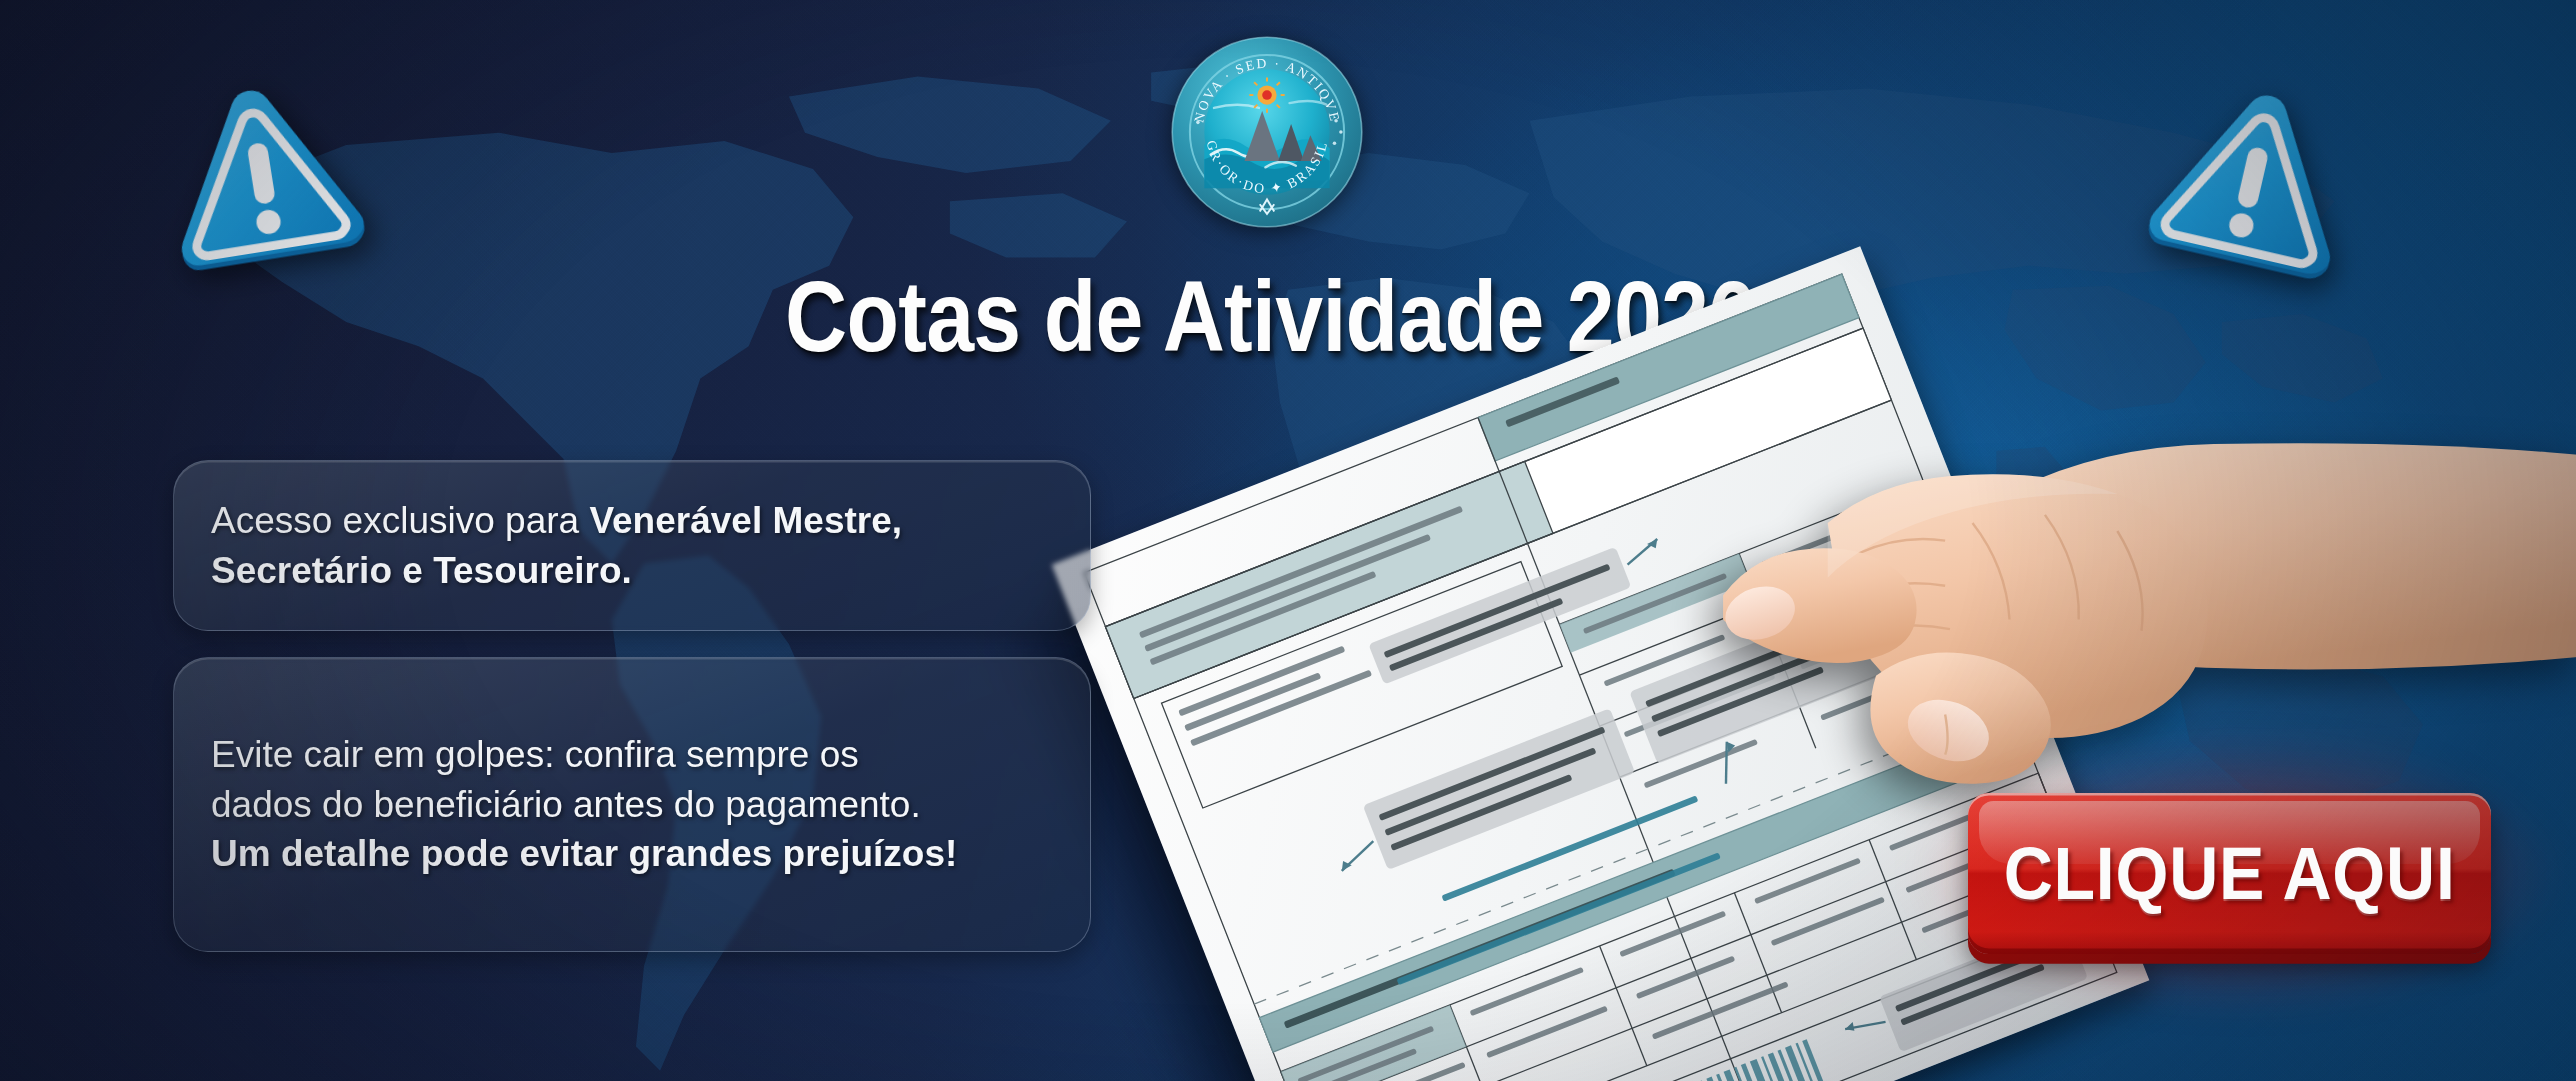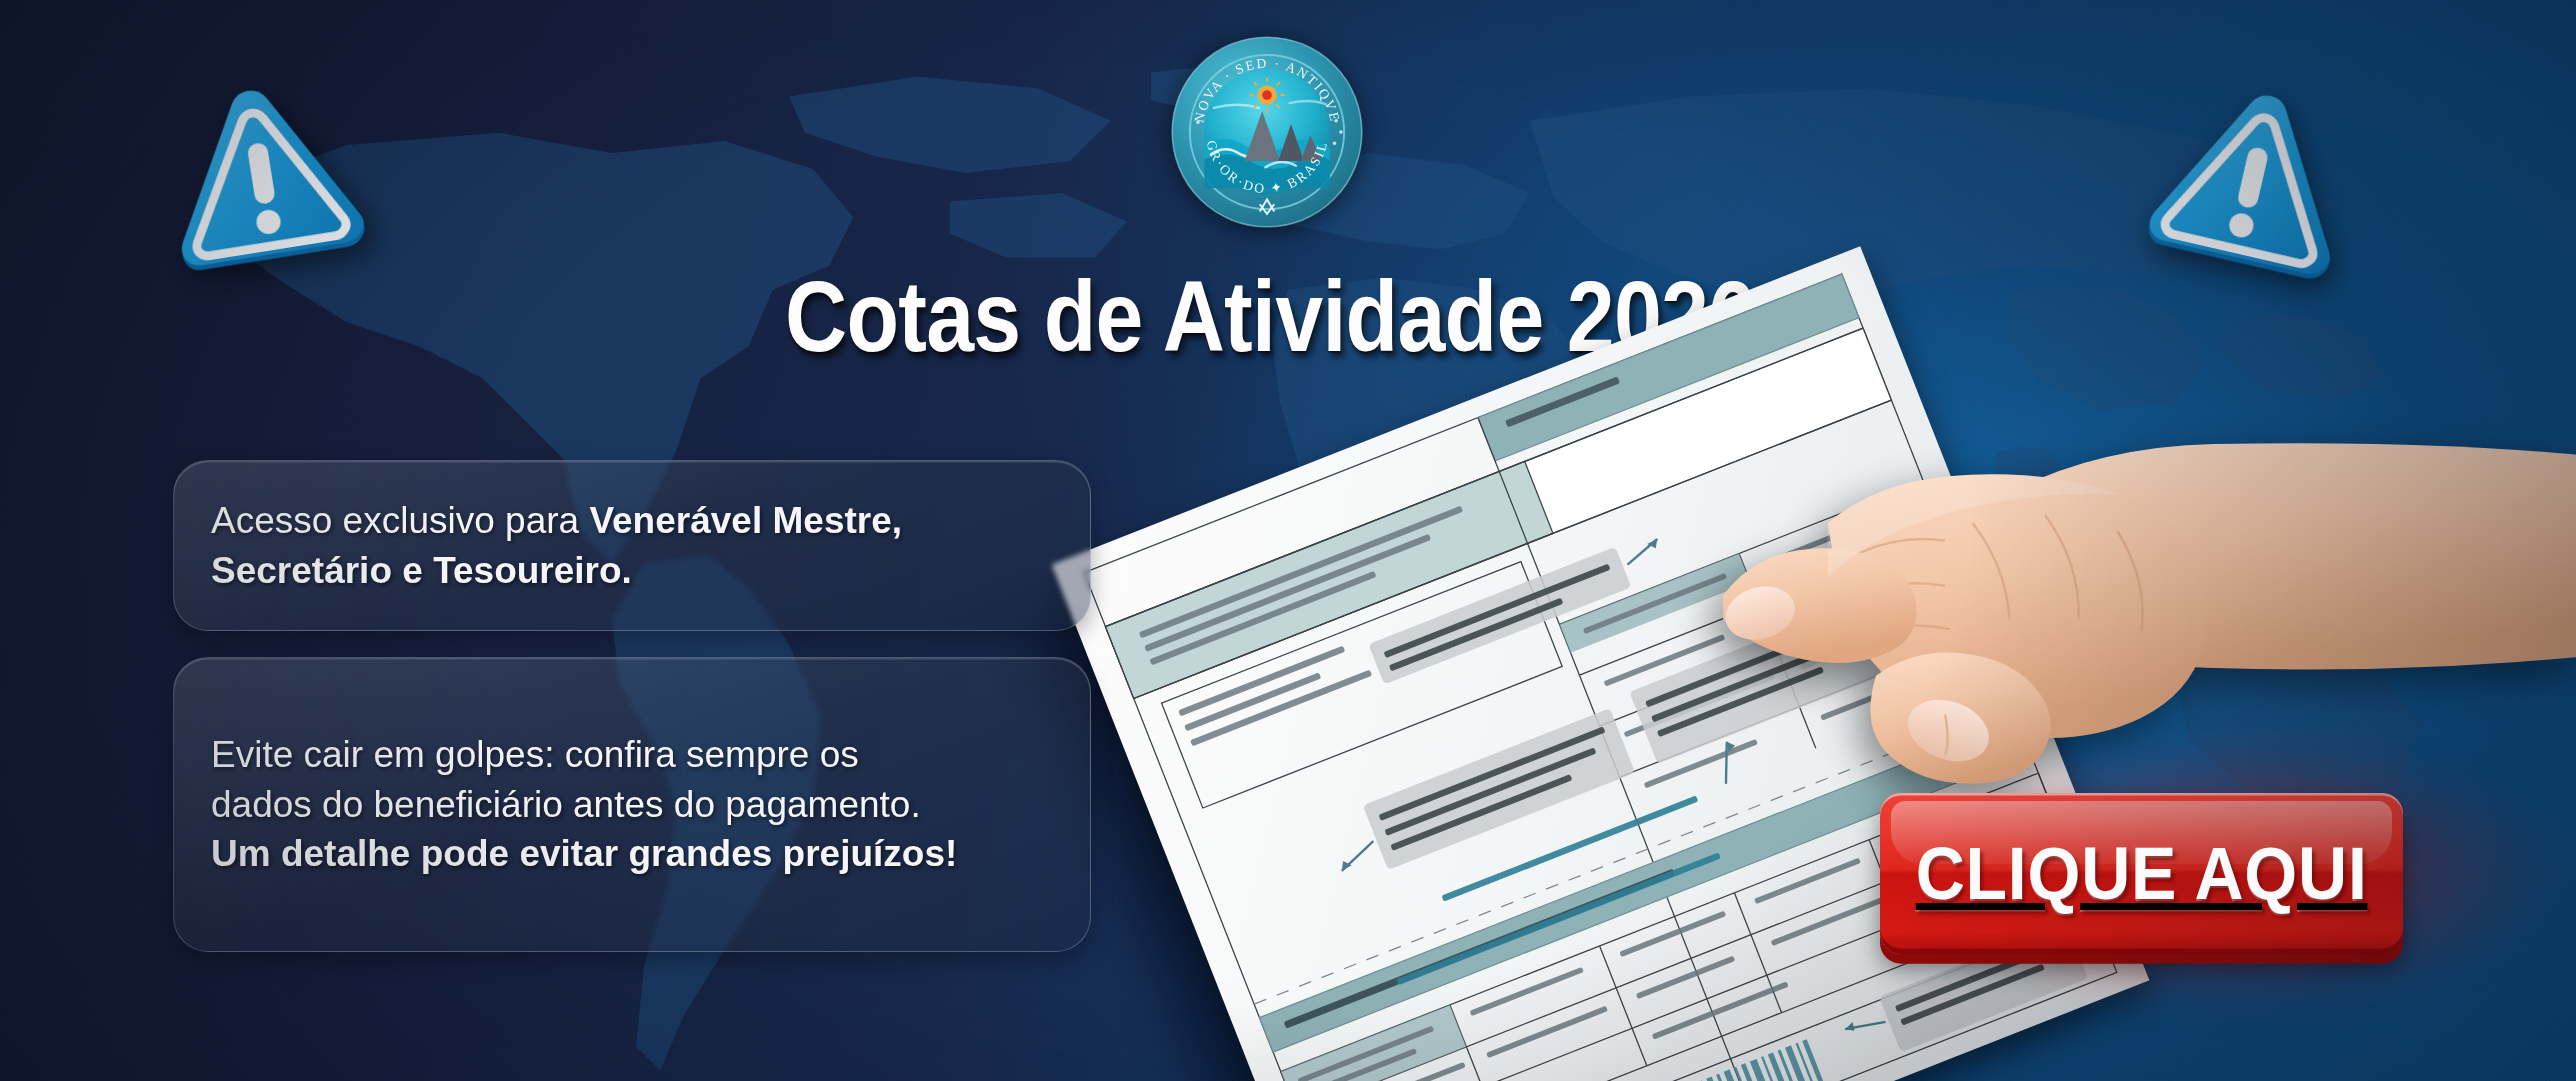--- a/index.html
+++ b/index.html
@@ -89,31 +89,30 @@
   .hand svg{ width:100%; height:100%; display:block;
              filter:drop-shadow(-9.7px 14.5px 21px rgba(0,0,0,.45)); }
 
   
   .cta-glow{
     position:absolute; left:1916px; top:737px; width:644px; height:274px;
     background:radial-gradient(ellipse at center, rgba(255,40,30,.55) 0%, rgba(230,30,25,.22) 42%, rgba(200,20,20,0) 72%);
     filter:blur(17.7px); pointer-events:none;
   }
   .cta{
-    position:absolute; left:1880px; top:793px; width:523px; height:161px;
+    position:absolute; left:1968px; top:793px; width:523px; height:161px;
     border-radius:21px; border:none; cursor:pointer;
     background:linear-gradient(180deg,#f4453a 0%,#ed2a20 47%,#d71510 50%,#e81c14 86%,#c10f0c 100%);
     box-shadow:
       inset 0 2.4px 0 rgba(255,255,255,.55),
       inset 0 -5.6px 0 rgba(120,0,0,.55),
       0 9.7px 0 #9e0b08,
       0 14.5px 24px rgba(0,0,0,.45);
     display:flex; align-items:center; justify-content:center;
     overflow:hidden;
-    text-decoration:underline;
   }
   .cta::before{
     content:""; position:absolute; left:11.3px; right:11.3px; top:8px; height:63px;
     border-radius:14.5px 14.5px 32px 32px;
     background:linear-gradient(180deg, rgba(255,255,255,.40) 0%, rgba(255,255,255,.08) 100%);
     pointer-events:none;
   }
   .cta span{
     position:relative; z-index:2;
     font-family:"Liberation Sans Narrow","Liberation Sans",sans-serif;

